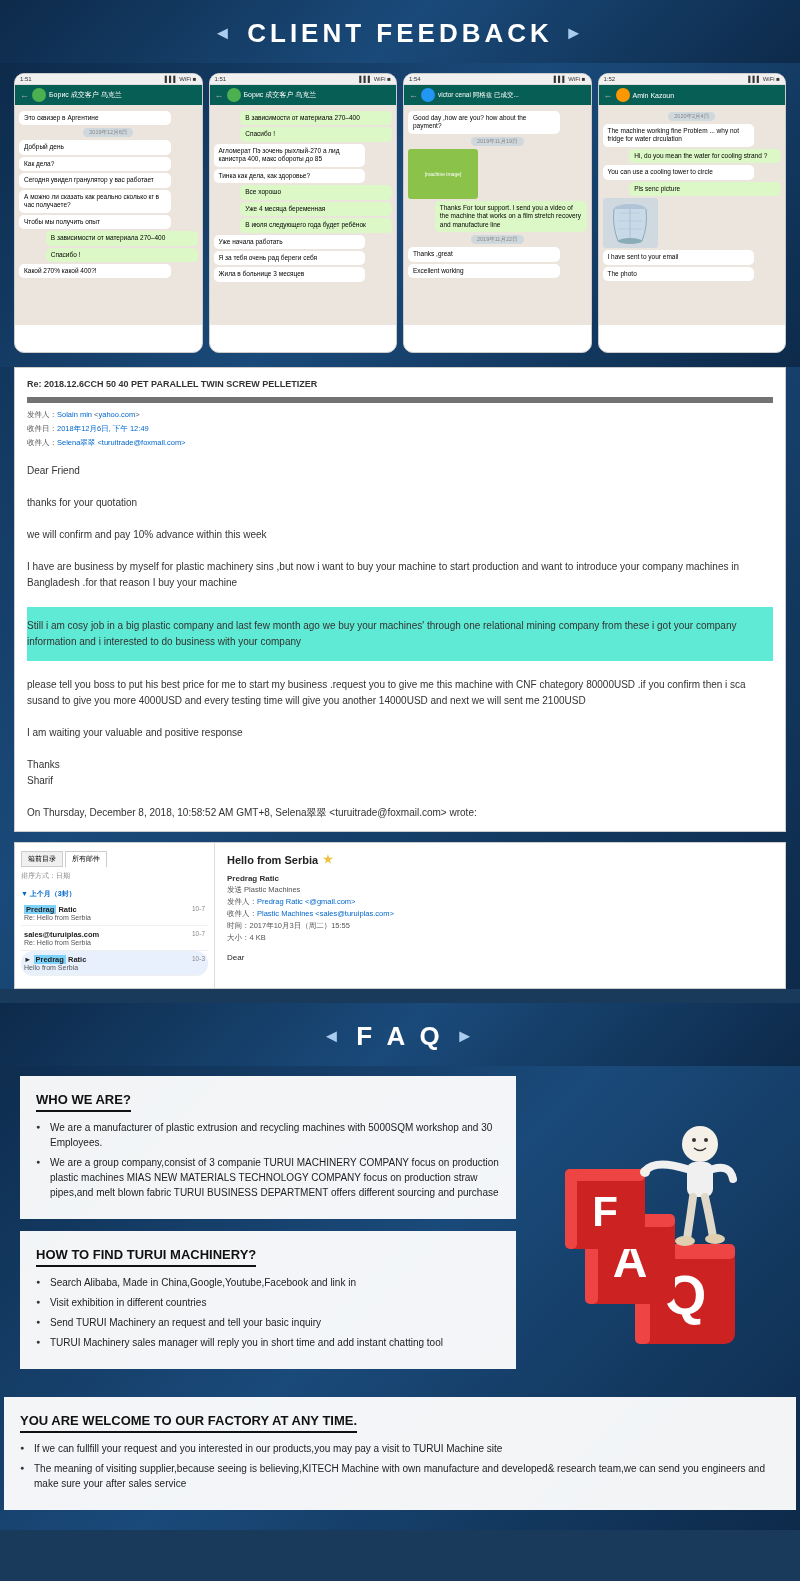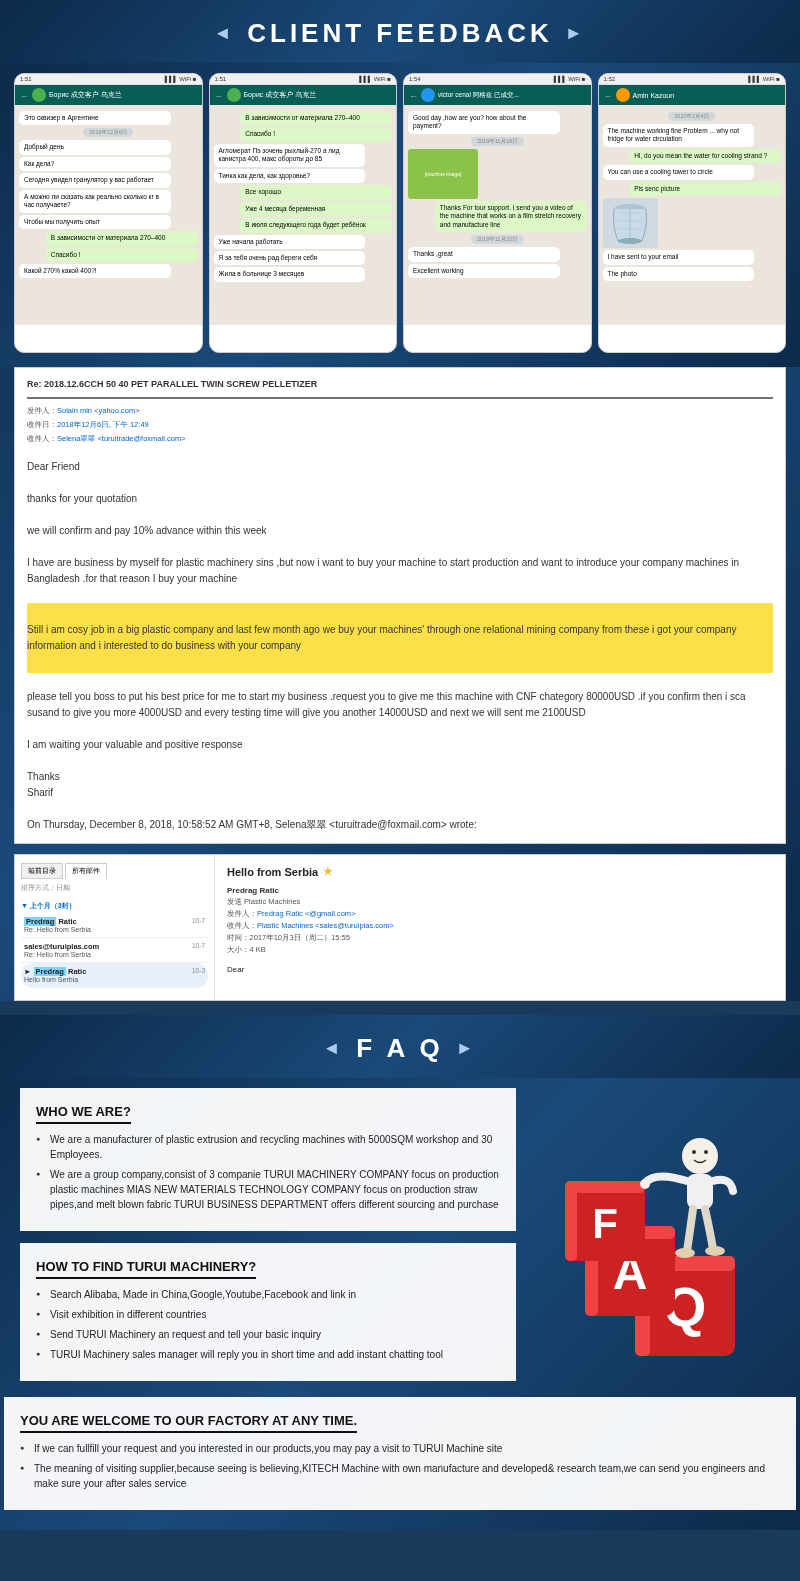--- a/index.html
+++ b/index.html
@@ -145,38 +145,38 @@
       border: 1px solid #ccc;
       padding: 10px 12px;
       font-size: 8px;
       line-height: 1.5;
       color: #222;
     }
     .email-subject {
       font-size: 9px;
       font-weight: bold;
       color: #333;
-      border-bottom: 2px solid #737373;
+      border-bottom: 6px solid #737373;
       padding-bottom: 5px;
       margin-bottom: 6px;
     }
     .email-meta {
       font-size: 7.5px;
       color: #555;
       margin-bottom: 3px;
     }
     .email-meta span { color: #0066cc; }
     .email-body {
       font-size: 10px;
       color: #333;
       line-height: 1.6;
     }
     .email-highlight {
-      background: #fde047;
-      padding: 19px 0;
+      background: #5eead4;
+      padding: 11px 0;
     }
 
     
     .serbia-container {
       background: #fff;
       margin: 0 14px 14px;
       display: flex;
       border: 1px solid #ccc;
     }
     .email-list-panel {
@@ -273,21 +273,21 @@
     }
 
     
     .faq-section {
       background: linear-gradient(135deg, #0d2a4a 0%, #1a4a7a 50%, #0d2a4a 100%);
       padding-bottom: 20px;
     }
     .faq-content {
       display: flex;
       gap: 4px;
-      padding: 10px 20px 4px;
+      padding: 10px 20px 16px;
     }
     .faq-left {
       flex: 1;
       color: #111;
     }
     .faq-right {
       width: 260px;
       display: flex;
       align-items: center;
       justify-content: center;

